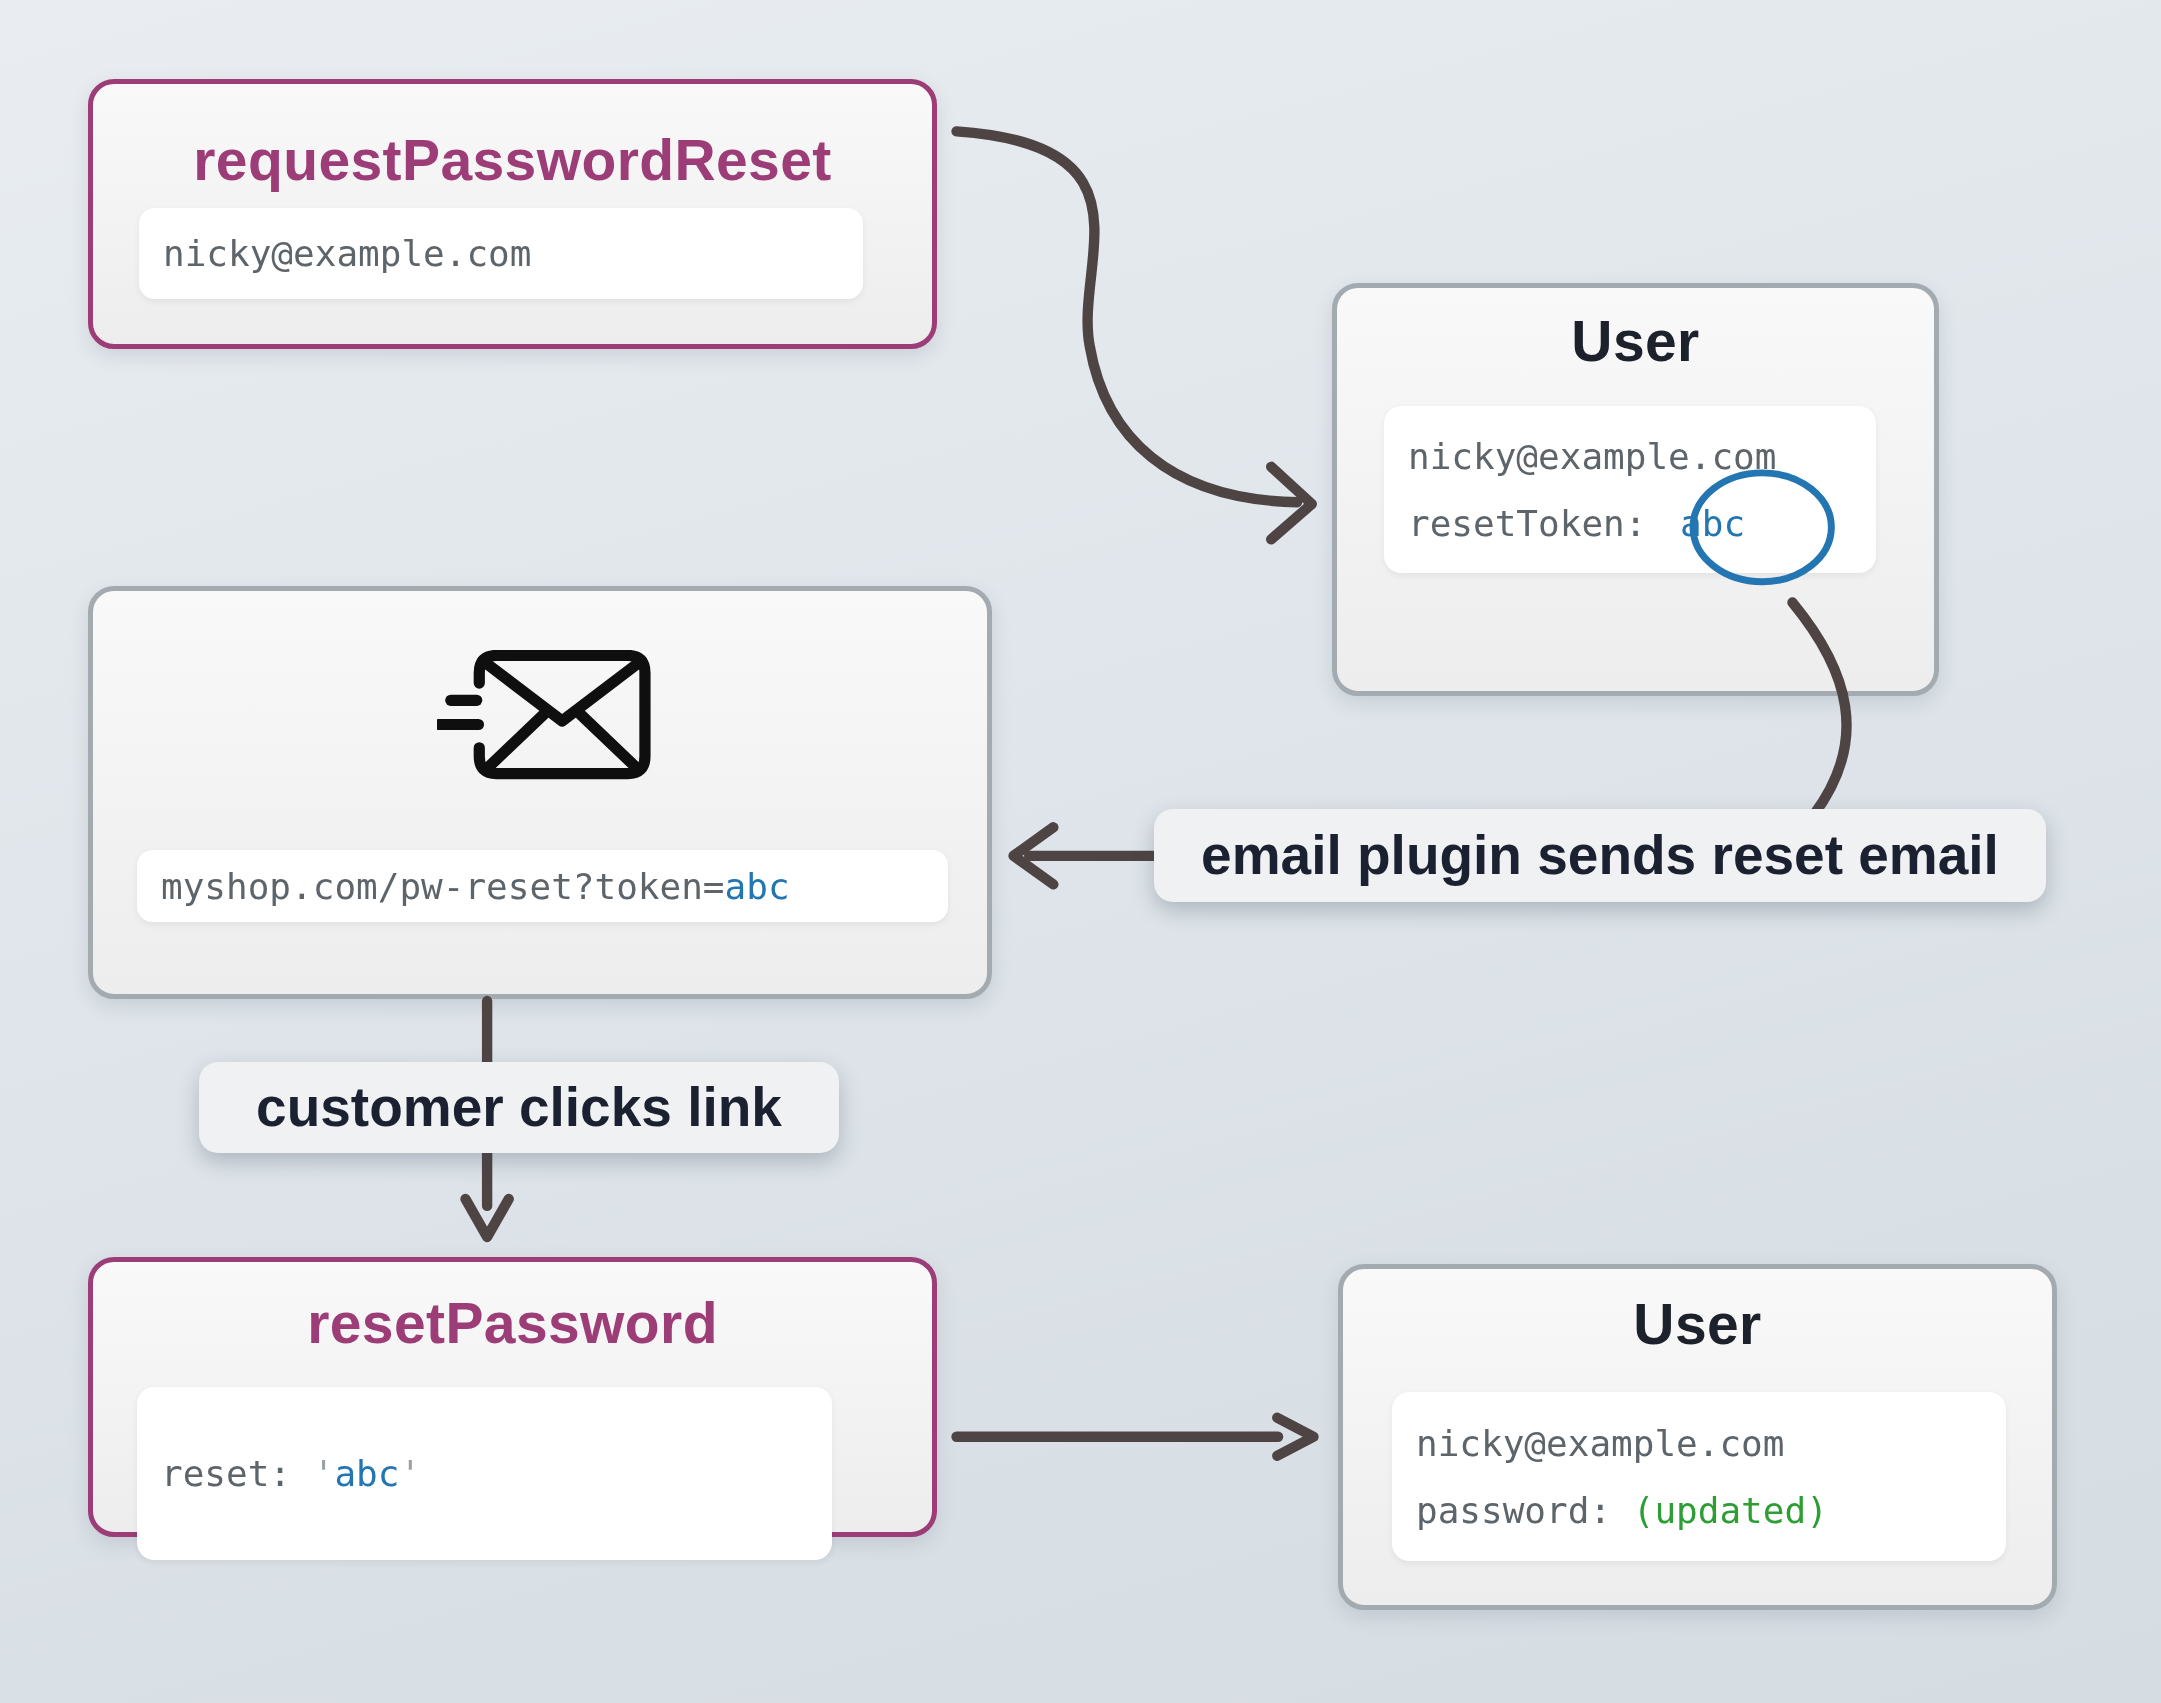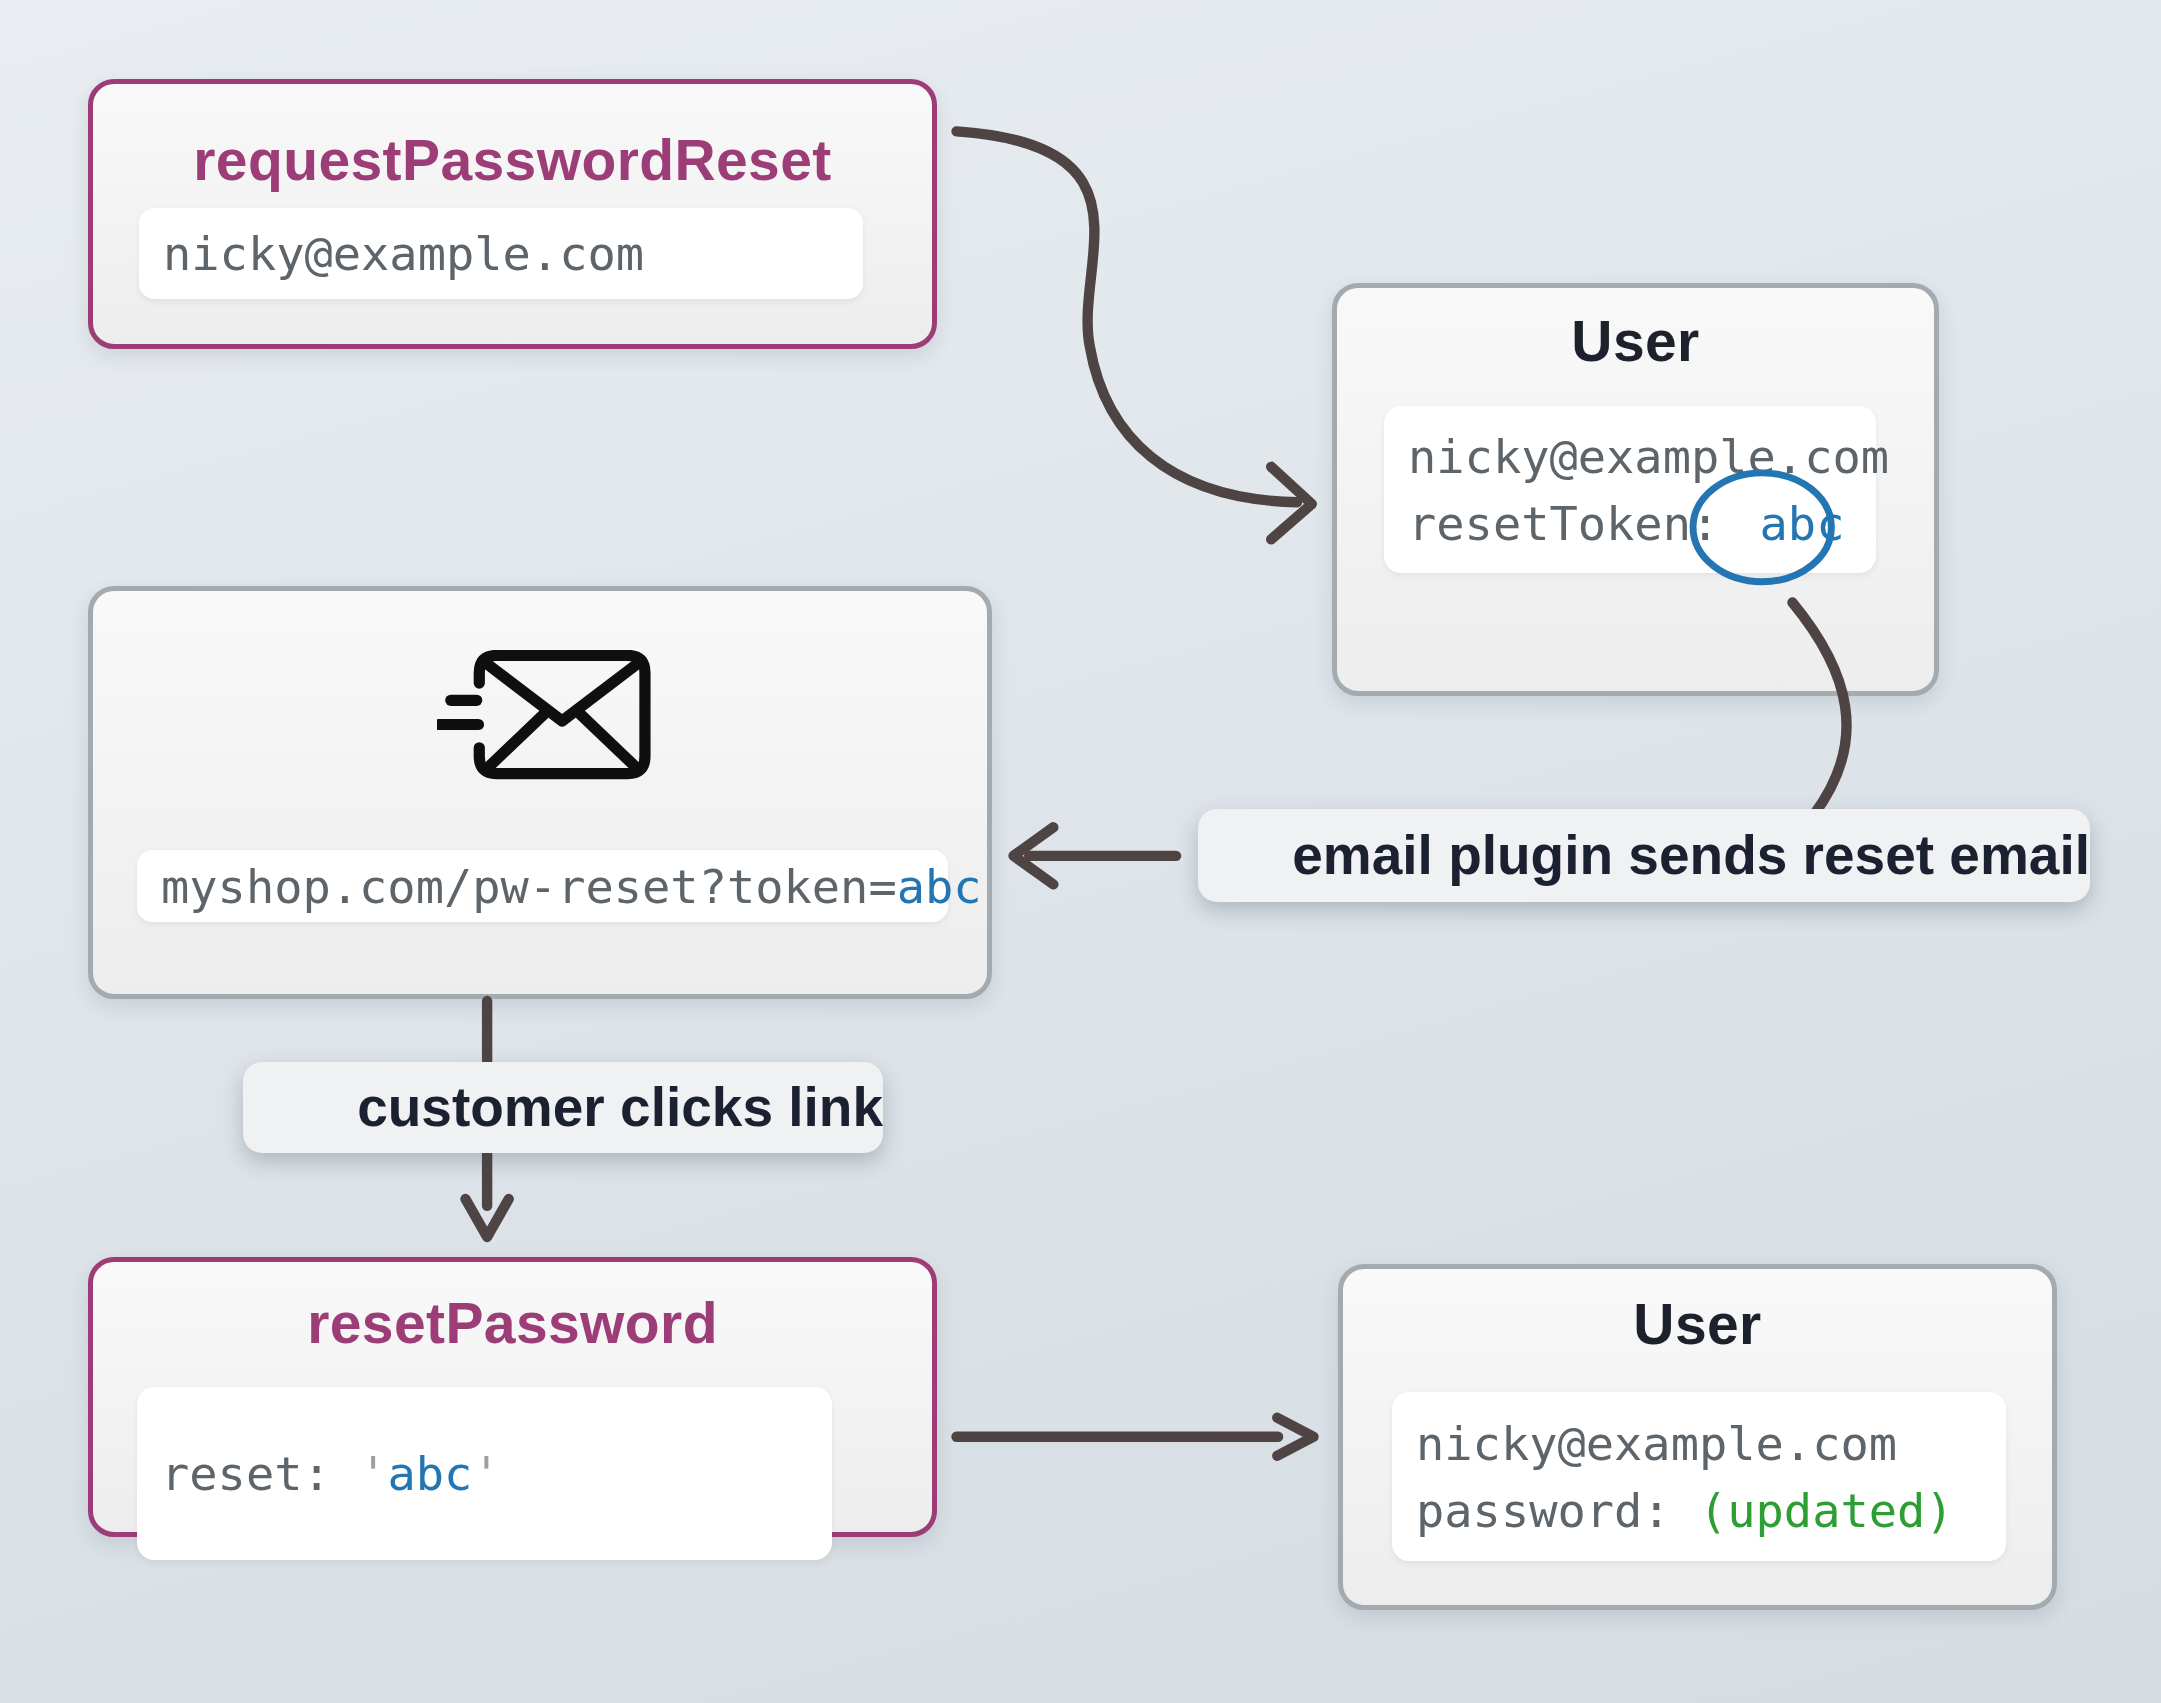--- a/index.html
+++ b/index.html
@@ -43,41 +43,40 @@
     box-shadow: 0 2.6px 7.8px rgba(0, 0, 0, 0.06);
     display: flex;
     flex-direction: column;
     justify-content: center;
     gap: 24px;
     padding: 0 24px;
     box-sizing: border-box;
   }
   .code-line {
     font-family: "DejaVu Sans Mono", "Liberation Mono", monospace;
-    font-size: 47px;
+    font-size: 36px;
     line-height: 43px;
     white-space: pre;
     color: #5d646a;
   }
   .t-gray  { color: #5d646a; }
   .t-blue  { color: #2376b2; }
   .t-green { color: #2d9e33; }
   .t-quote { color: #9aa1a6; }
   .tok-gap { margin-left: 12px; }
   .flow-label {
     position: absolute;
     background: #eff1f3;
     border-radius: 19px;
     box-shadow: 0 8.6px 21px rgba(55, 65, 82, 0.28);
-    text-align: right;
+    text-align: center;
     font-weight: 700;
     font-size: 55px;
     color: #1b2130;
     z-index: 10;
-    margin-left: 44px;
   }
   .overlay {
     position: absolute;
     left: 0;
     top: 0;
     z-index: 5;
     pointer-events: none;
   }
   .mail-icon-wrap {
     position: absolute;

